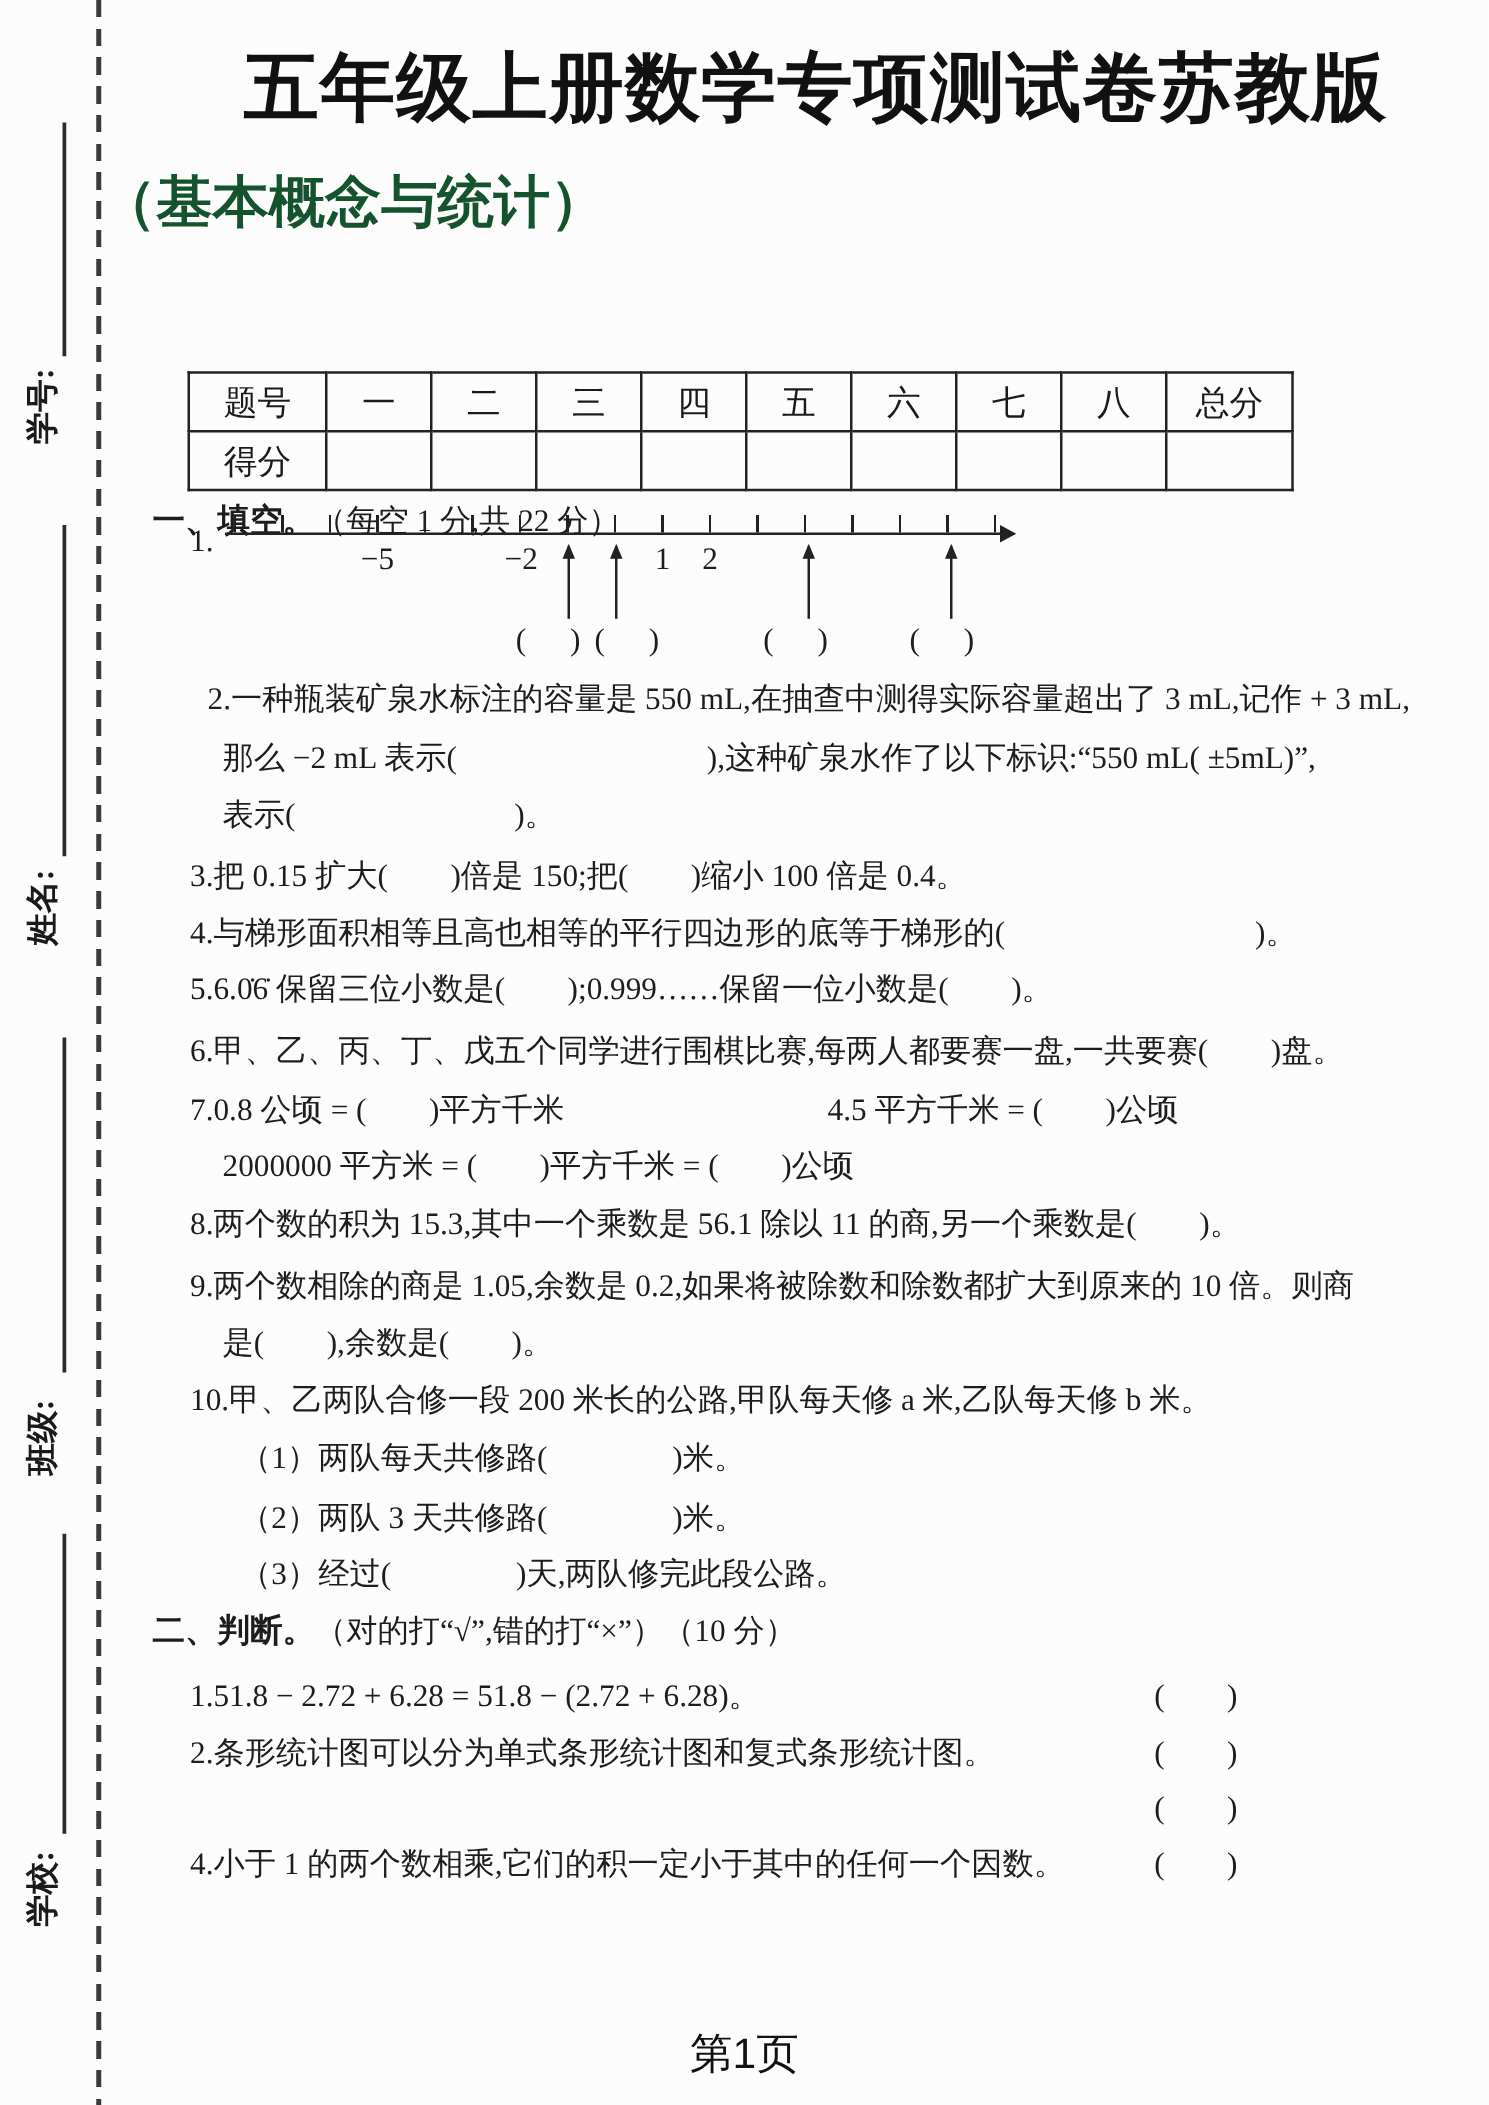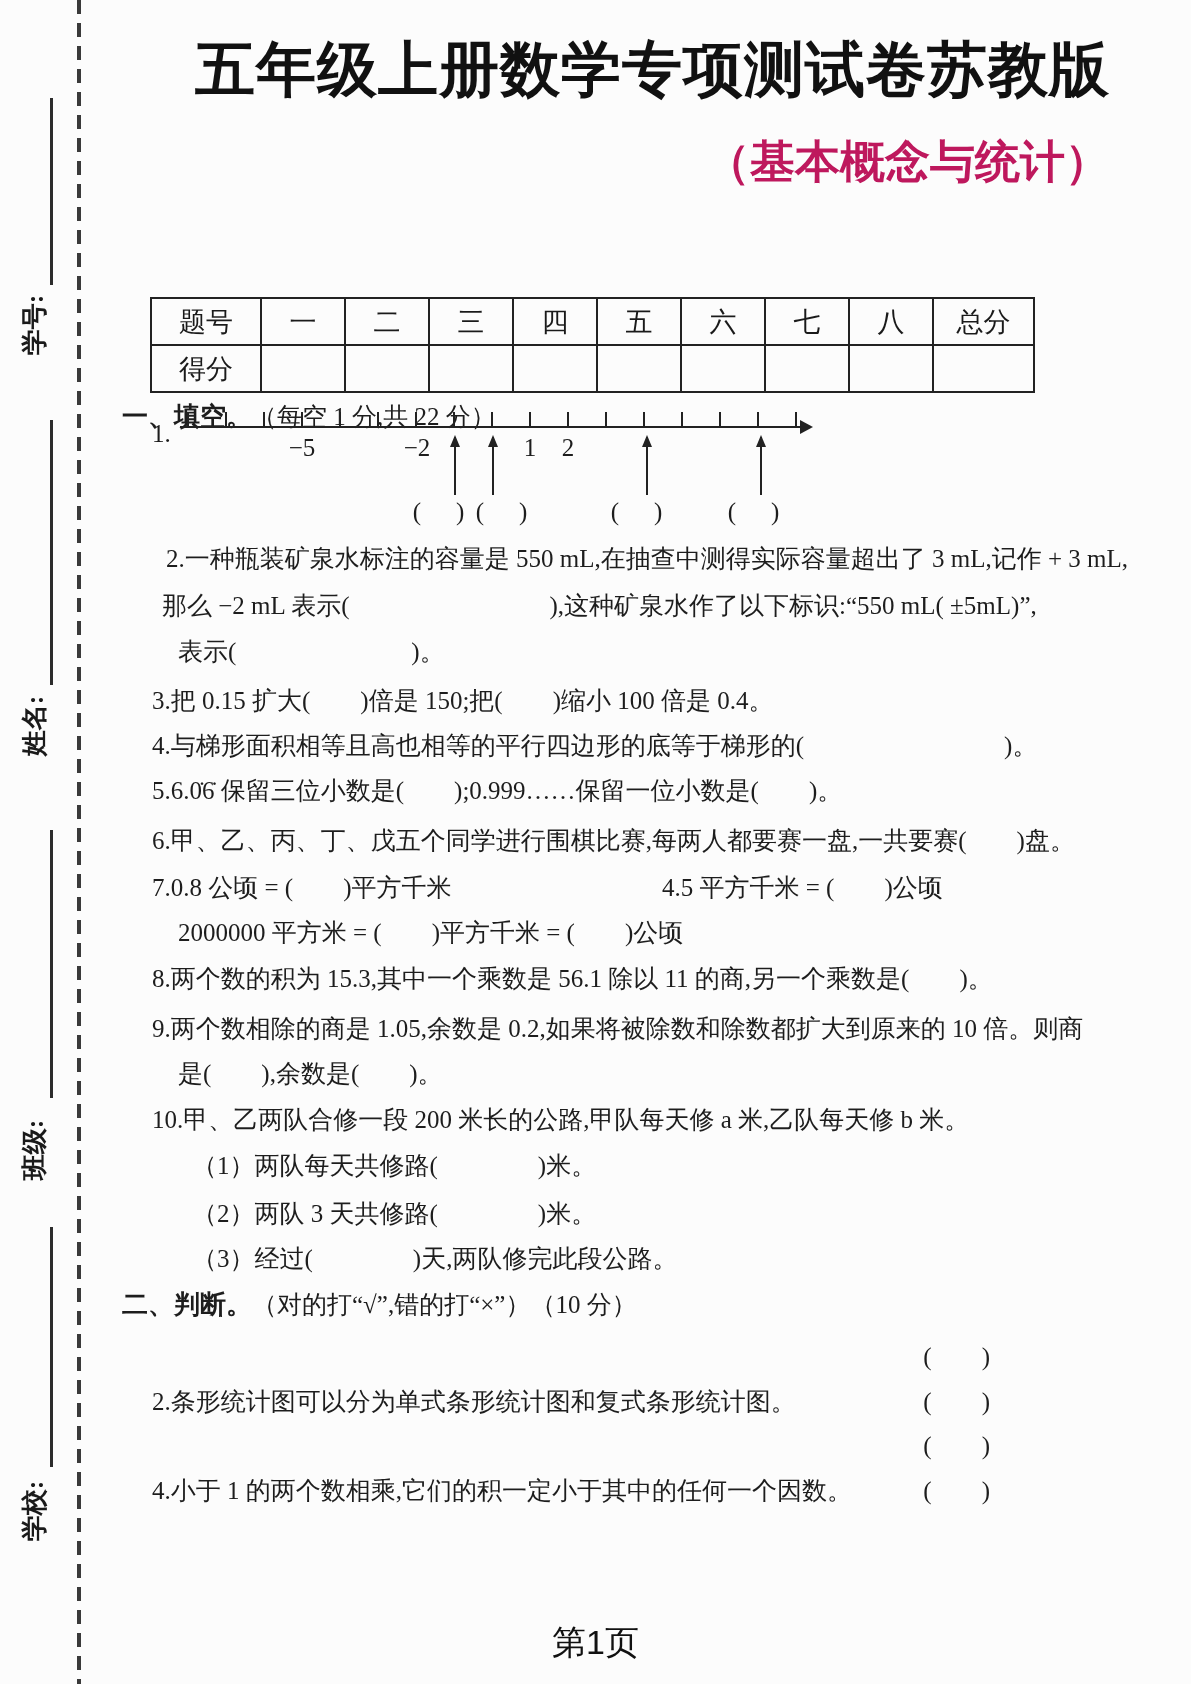--- a/index.html
+++ b/index.html
@@ -9,22 +9,22 @@
   
   .binding-line{position:absolute;left:77px;top:0;width:4px;height:1684px;
         background:repeating-linear-gradient(to bottom,#3a3a3a 0 14px,transparent 14px 23px);}
   .blank-line{position:absolute;left:50px;width:3px;background:#2c2c2c;}
   .side-label{position:absolute;left:34px;transform:translate(-50%,-50%) rotate(-90deg);
         white-space:nowrap;font-size:26px;font-weight:700;color:#1a1a1a;}
 
   
   .title{position:absolute;top:30px;left:80px;width:1030px;margin:0;text-align:right;
         font-family:"Liberation Sans","DejaVu Sans",sans-serif;font-size:60px;font-weight:700;letter-spacing:1px;color:#111;}
-  .subtitle{position:absolute;top:132px;left:80px;width:1030px;text-align:right;
-        font-family:"Liberation Sans","DejaVu Sans",sans-serif;font-size:45px;font-weight:700;color:#be185d;}
+  .subtitle{position:absolute;top:132px;left:80px;width:1030px;text-align:left;
+        font-family:"Liberation Sans","DejaVu Sans",sans-serif;font-size:45px;font-weight:700;color:#14532d;}
 
   
   .score-table{position:absolute;top:297px;left:150px;border-collapse:collapse;table-layout:fixed;}
   .score-table td{border:2px solid #222;height:45px;text-align:center;vertical-align:middle;
         font-size:27px;padding:0;color:#1a1a1a;}
 
   
   .sec-heading{position:absolute;left:122px;font-size:25px;white-space:nowrap;}
   .sec-heading b{font-family:"Liberation Sans","DejaVu Sans",sans-serif;font-size:26px;font-weight:700;}
 
@@ -125,21 +125,21 @@
   <div class="nl-arrow" style="left:454px;"></div>
   <div class="nl-arrow" style="left:492px;"></div>
   <div class="nl-arrow" style="left:646px;"></div>
   <div class="nl-arrow" style="left:760px;"></div>
   <span class="nl-paren" style="left:441px;">(　)</span>
   <span class="nl-paren" style="left:504px;">(　)</span>
   <span class="nl-paren" style="left:639px;">(　)</span>
   <span class="nl-paren" style="left:756px;">(　)</span>
 
   <div class="line" style="top:542px;left:166px;font-family:Liberation Serif, serif;">2.一种瓶装矿泉水标注的容量是 550 mL,在抽查中测得实际容量超出了 3 mL,记作 + 3 mL,</div>
-  <div class="line" style="top:589px;left:162px;">那么 −2 mL 表示(　　　　　　　　),这种矿泉水作了以下标识:“550 mL( ±5mL)”,</div>
+  <div class="line" style="top:589px;left:178px;">那么 −2 mL 表示(　　　　　　　　),这种矿泉水作了以下标识:“550 mL( ±5mL)”,</div>
   <div class="line" style="top:635px;left:178px;">表示(　　　　　　　)。</div>
   <div class="line" style="top:684px;left:152px;">3.把 0.15 扩大(　　)倍是 150;把(　　)缩小 100 倍是 0.4。</div>
   <div class="line" style="top:729px;left:152px;">4.与梯形面积相等且高也相等的平行四边形的底等于梯形的(　　　　　　　　)。</div>
   <div class="line" style="top:774px;left:152px;">5.6.0̇6̇ 保留三位小数是(　　);0.999……保留一位小数是(　　)。</div>
   <div class="line" style="top:824px;left:152px;">6.甲、乙、丙、丁、戊五个同学进行围棋比赛,每两人都要赛一盘,一共要赛(　　)盘。</div>
   <div class="line" style="top:871px;left:152px;">7.0.8 公顷 = (　　)平方千米</div>
   <div class="line" style="top:871px;left:662px;">4.5 平方千米 = (　　)公顷</div>
   <div class="line" style="top:916px;left:178px;">2000000 平方米 = (　　)平方千米 = (　　)公顷</div>
   <div class="line" style="top:962px;left:152px;">8.两个数的积为 15.3,其中一个乘数是 56.1 除以 11 的商,另一个乘数是(　　)。</div>
   <div class="line" style="top:1012px;left:152px;">9.两个数相除的商是 1.05,余数是 0.2,如果将被除数和除数都扩大到原来的 10 倍。则商</div>
@@ -147,20 +147,21 @@
   <div class="line" style="top:1103px;left:152px;">10.甲、乙两队合修一段 200 米长的公路,甲队每天修 a 米,乙队每天修 b 米。</div>
   <div class="line" style="top:1149px;left:192px;">（1）两队每天共修路(　　　　)米。</div>
   <div class="line" style="top:1197px;left:192px;">（2）两队 3 天共修路(　　　　)米。</div>
   <div class="line" style="top:1242px;left:192px;">（3）经过(　　　　)天,两队修完此段公路。</div>
 
   <div class="sec-heading" style="top:1287px;">
     <b>二、判断。</b><span>（对的打“√”,错的打“×”）（10 分）</span>
   </div>
 
   <div class="jline" style="top:1340px;">
+    <span>1.51.8 − 2.72 + 6.28 = 51.8 − (2.72 + 6.28)。</span>
     <span class="jparen">(　　)</span>
   </div>
   <div class="jline" style="top:1385px;">
     <span>2.条形统计图可以分为单式条形统计图和复式条形统计图。</span>
     <span class="jparen">(　　)</span>
   </div>
   <div class="jline" style="top:1429px;">
     <span class="jparen">(　　)</span>
   </div>
   <div class="jline" style="top:1474px;">

